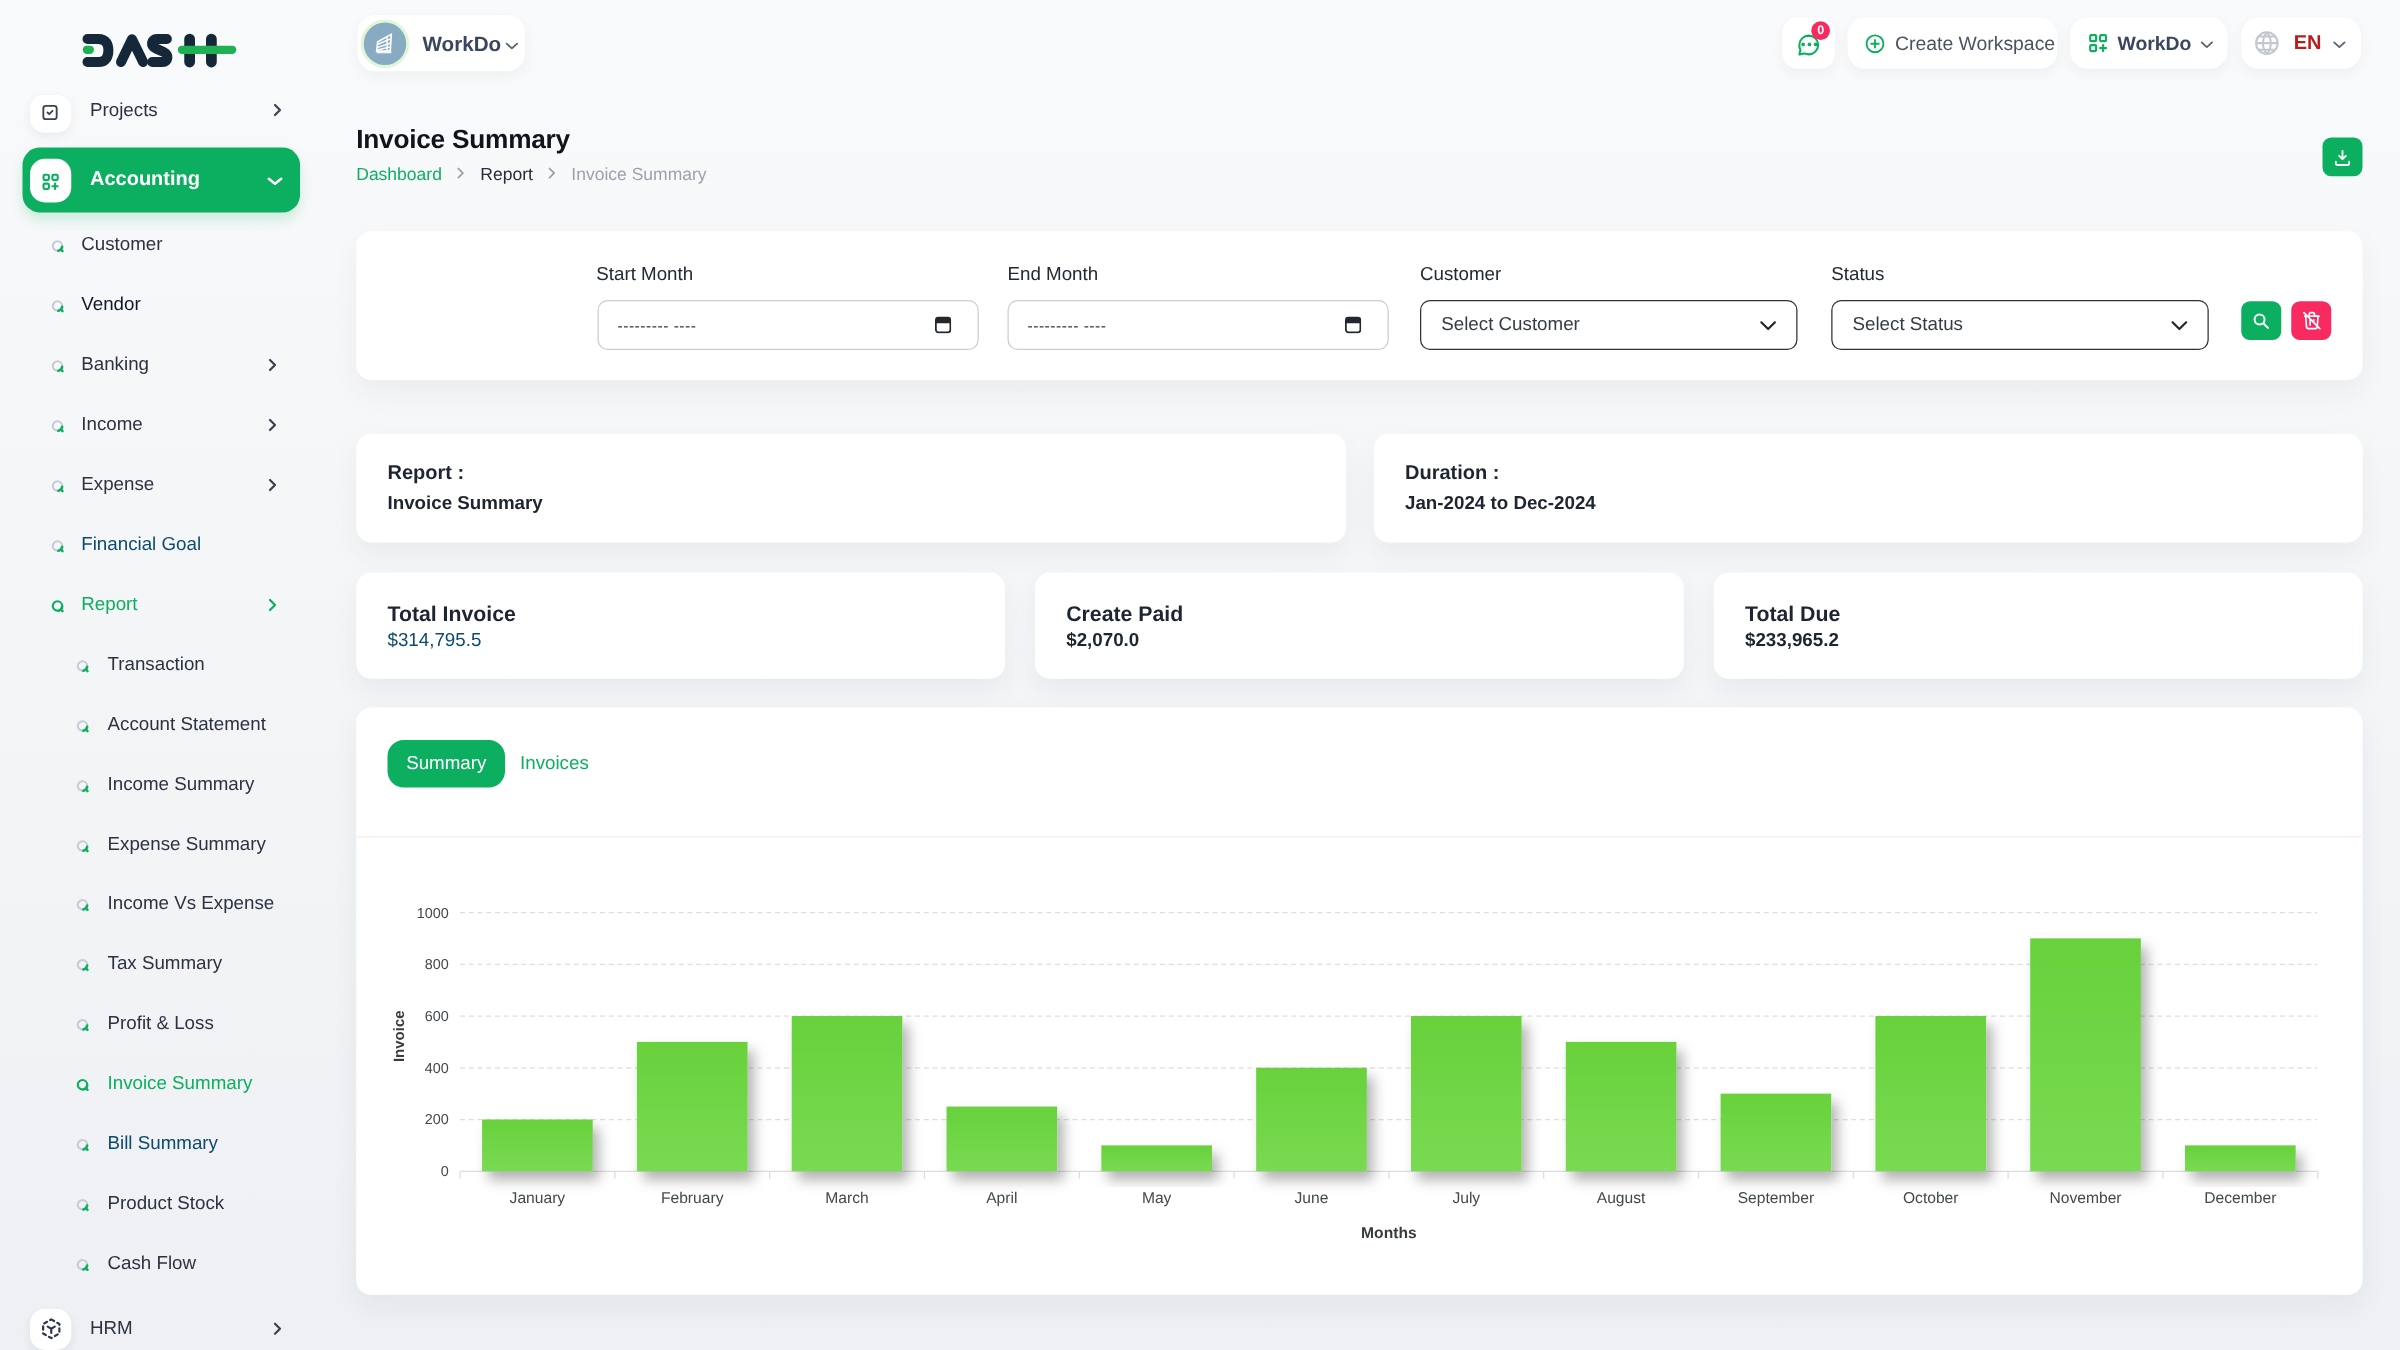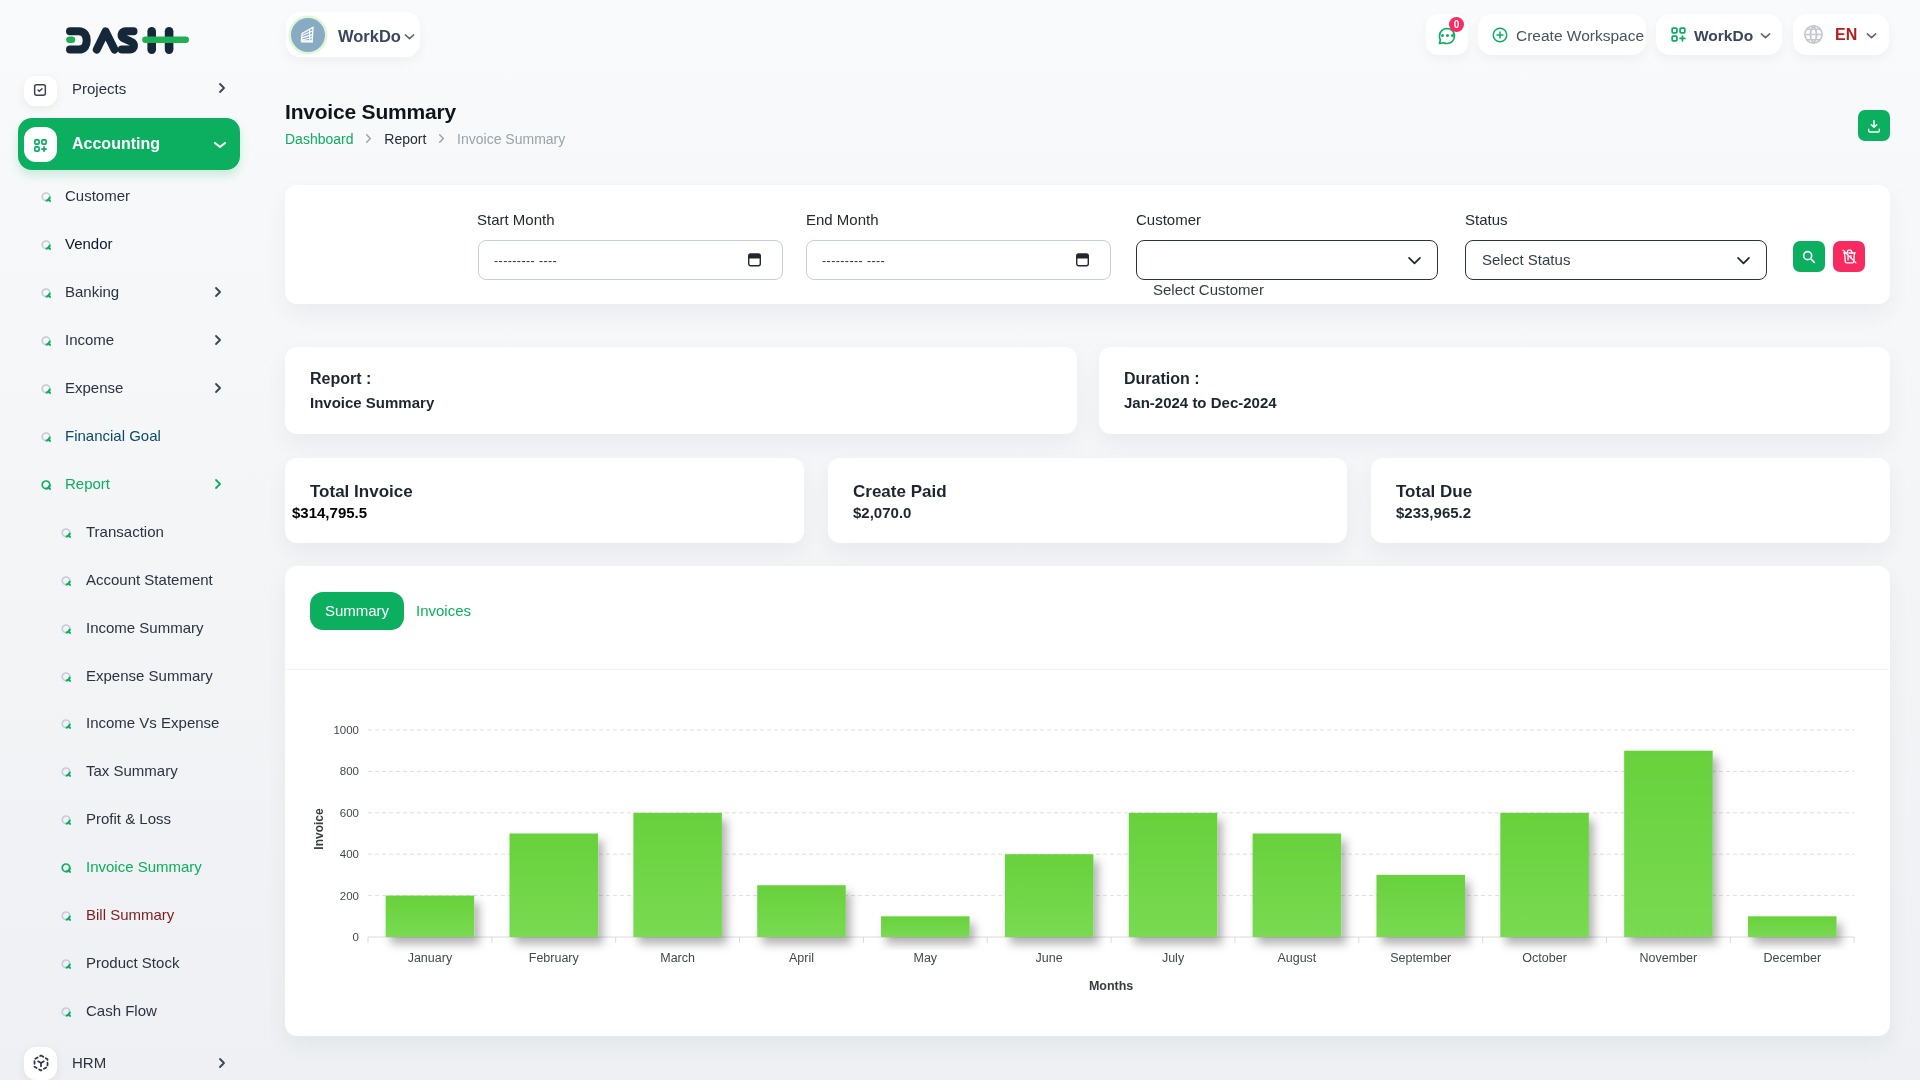--- a/index.html
+++ b/index.html
@@ -161,21 +161,21 @@
       <circle cx="6" cy="5.8" r="3.8" fill="none" stroke="#0caf60" stroke-width="1.7"></circle>
       <path d="M9.74 6.46 A3.8 3.8 0 0 1 6.66 9.54" fill="none" stroke="#0caf60" stroke-width="2" stroke-linecap="round"></path>
       <path d="M8.8 8.6 L10 9.9" stroke="#0caf60" stroke-width="2" stroke-linecap="round"></path>
     </svg>
     <div class="abs" style="left:86px;top:858px;font-size:15px;color:#0caf60;">Invoice Summary</div>
     <svg class="abs" style="left:60px;top:909.5px;" width="13" height="13" viewBox="0 0 13 13">
       <circle cx="6" cy="5.8" r="3.8" fill="none" stroke="#c6cdd6" stroke-width="1.7"></circle>
       <path d="M9.74 6.46 A3.8 3.8 0 0 1 6.66 9.54" fill="none" stroke="#0caf60" stroke-width="2" stroke-linecap="round"></path>
       <path d="M8.8 8.6 L10 9.9" stroke="#0caf60" stroke-width="2" stroke-linecap="round"></path>
     </svg>
-    <div class="abs" style="left:86px;top:906px;font-size:15px;color:#7f1d1d;">Bill Summary</div>
+    <div class="abs" style="left:86px;top:906px;font-size:15px;color:#0c4a6e;">Bill Summary</div>
     <svg class="abs" style="left:60px;top:957.5px;" width="13" height="13" viewBox="0 0 13 13">
       <circle cx="6" cy="5.8" r="3.8" fill="none" stroke="#c6cdd6" stroke-width="1.7"></circle>
       <path d="M9.74 6.46 A3.8 3.8 0 0 1 6.66 9.54" fill="none" stroke="#0caf60" stroke-width="2" stroke-linecap="round"></path>
       <path d="M8.8 8.6 L10 9.9" stroke="#0caf60" stroke-width="2" stroke-linecap="round"></path>
     </svg>
     <div class="abs" style="left:86px;top:954px;font-size:15px;color:#2b3340;">Product Stock</div>
     <svg class="abs" style="left:60px;top:1005.5px;" width="13" height="13" viewBox="0 0 13 13">
       <circle cx="6" cy="5.8" r="3.8" fill="none" stroke="#c6cdd6" stroke-width="1.7"></circle>
       <path d="M9.74 6.46 A3.8 3.8 0 0 1 6.66 9.54" fill="none" stroke="#0caf60" stroke-width="2" stroke-linecap="round"></path>
       <path d="M8.8 8.6 L10 9.9" stroke="#0caf60" stroke-width="2" stroke-linecap="round"></path>
@@ -284,21 +284,21 @@
 <div class="abs" style="left:806px;top:211px;font-size:15px;color:#222a33;">End Month</div>
 <div class="abs" style="left:806px;top:240px;width:305px;height:40px;background:#fff;border:1px solid #c9ced6;border-radius:8px;"></div>
 <div class="abs" style="left:822px;top:254px;font-size:12.5px;letter-spacing:0.4px;color:#2d3238;">--------- ----</div>
 <svg class="abs" style="left:1076px;top:252px;" width="13" height="15" viewBox="0 0 13 15">
     <rect x="0.7" y="2" width="11.6" height="11.8" rx="2" fill="none" stroke="#23272e" stroke-width="1.4"></rect>
     <path d="M0.7 6.5 H12.3 V4 a2 2 0 0 0 -2 -2 H2.7 a2 2 0 0 0 -2 2 Z" fill="#23272e"></path>
   </svg>
 
 <div class="abs" style="left:1136px;top:211px;font-size:15px;color:#222a33;">Customer</div>
 <div class="abs" style="left:1136px;top:240px;width:302px;height:40px;background:#fff;border:1px solid #2e3338;border-radius:8px;"></div>
-<div class="abs" style="left:1153px;top:251px;font-size:15px;color:#343c44;margin-top:30px;">Select Customer</div>
+<div class="abs" style="left:1153px;top:251px;font-size:15px;color:#343c44;">Select Customer</div>
 <svg class="abs" style="left:1407px;top:256px;" width="15" height="10" viewBox="0 0 16 11">
     <path d="M2 2l6 6 6-6" stroke="#20262c" stroke-width="1.9" fill="none" stroke-linecap="round" stroke-linejoin="round"></path>
   </svg>
 
 <div class="abs" style="left:1465px;top:211px;font-size:15px;color:#222a33;">Status</div>
 <div class="abs" style="left:1465px;top:240px;width:302px;height:40px;background:#fff;border:1px solid #2e3338;border-radius:8px;"></div>
 <div class="abs" style="left:1482px;top:251px;font-size:15px;color:#343c44;">Select Status</div>
 <svg class="abs" style="left:1736px;top:256px;" width="15" height="10" viewBox="0 0 16 11">
     <path d="M2 2l6 6 6-6" stroke="#20262c" stroke-width="1.9" fill="none" stroke-linecap="round" stroke-linejoin="round"></path>
   </svg>
@@ -322,21 +322,21 @@
 <div class="abs" style="left:310px;top:370px;font-size:16px;font-weight:700;color:#1d2630;">Report :</div>
 <div class="abs" style="left:310px;top:394px;font-size:15px;font-weight:700;color:#1d2630;">Invoice Summary</div>
 
 <div class="card" style="left:1099px;top:347px;width:791px;height:87px;"></div>
 <div class="abs" style="left:1124px;top:370px;font-size:16px;font-weight:700;color:#1d2630;">Duration :</div>
 <div class="abs" style="left:1124px;top:394px;font-size:15px;font-weight:700;color:#1d2630;">Jan-2024 to Dec-2024</div>
 
 
 <div class="card" style="left:285px;top:458px;width:519px;height:85px;"></div>
 <div class="abs" style="left:310px;top:482px;font-size:17px;font-weight:700;color:#1d2630;">Total Invoice</div>
-<div class="abs" style="left:292px;top:504px;font-size:15px;font-weight:700;color:#000000;">$314,795.5</div>
+<div class="abs" style="left:310px;top:504px;font-size:15px;font-weight:400;color:#0c4a6e;">$314,795.5</div>
 
 <div class="card" style="left:828px;top:458px;width:519px;height:85px;"></div>
 <div class="abs" style="left:853px;top:482px;font-size:17px;font-weight:700;color:#1d2630;">Create Paid</div>
 <div class="abs" style="left:853px;top:504px;font-size:15px;font-weight:700;color:#1d2630;">$2,070.0</div>
 
 <div class="card" style="left:1371px;top:458px;width:519px;height:85px;"></div>
 <div class="abs" style="left:1396px;top:482px;font-size:17px;font-weight:700;color:#1d2630;">Total Due</div>
 <div class="abs" style="left:1396px;top:504px;font-size:15px;font-weight:700;color:#1d2630;">$233,965.2</div>
 
 

